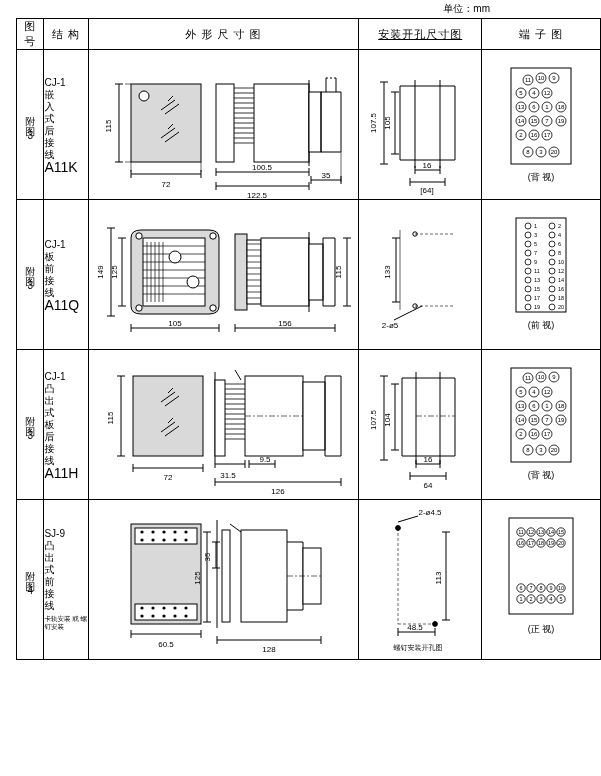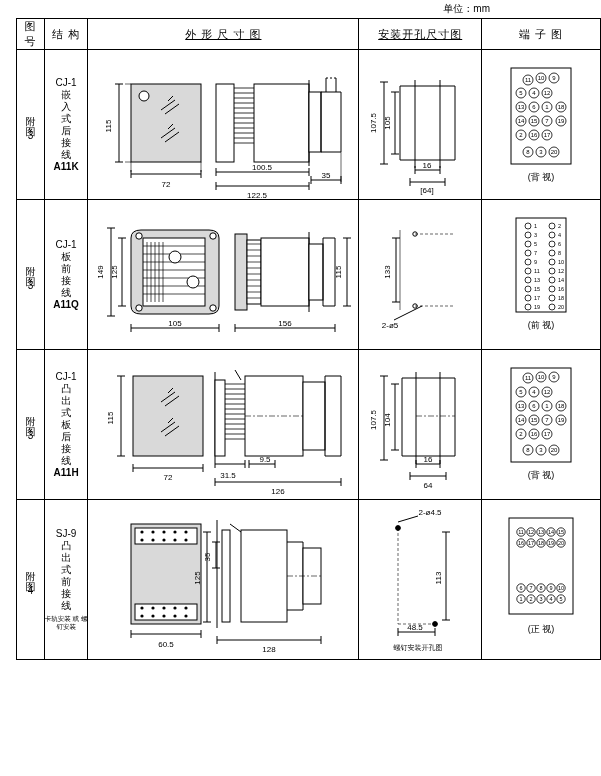--- a/index.html
+++ b/index.html
@@ -4,31 +4,31 @@
 <style>
   html,body{margin:0;padding:0;background:#fff;}
   body{width:601px;height:776px;font-family:"Liberation Sans","DejaVu Sans",sans-serif;color:#000;}
   .page{position:relative;width:498px;height:776px;}
   .unit{position:absolute;right:8px;top:2px;font-size:10px;}
   table.main{position:absolute;left:16px;top:18px;border-collapse:collapse;width:585px;}
   table.main td,table.main th{border:1px solid #000;padding:0;vertical-align:middle;}
   .hdr{height:22px;font-size:11px;text-align:center;font-weight:normal;letter-spacing:1px;}
   .col-no{width:28px;}
   .col-struct{width:44px;}
-  .col-outline{width:270px;text-decoration:underline;}
+  .col-outline{width:270px;}
   .col-hole{width:122px;text-decoration:underline;}
   .col-term{width:118px;text-align:center;}
   .vtext{font-size:10px;line-height:11px;text-align:center;}
   .cell{position:relative;}
   .r1{height:150px;}
   .r2{height:150px;}
   .r3{height:150px;}
   .r4{height:160px;}
-  .struct{font-size:10px;line-height:12px;text-align:center;padding:2px 1px;}
-  .struct .code{font-size:10px;font-weight:bold;}
+  .struct{font-size:10px;line-height:12px;text-align:left;padding:2px 1px;}
+  .struct .code{font-size:14px;}
   .tiny{font-size:6.5px;line-height:8px;}
   svg{display:block;margin:0 auto;}
   text{font-family:"Liberation Sans","DejaVu Sans",sans-serif;}
 </style>
 </head>
 <body>
 
 <div class="page">
 
   <div class="unit">单位：mm</div>

